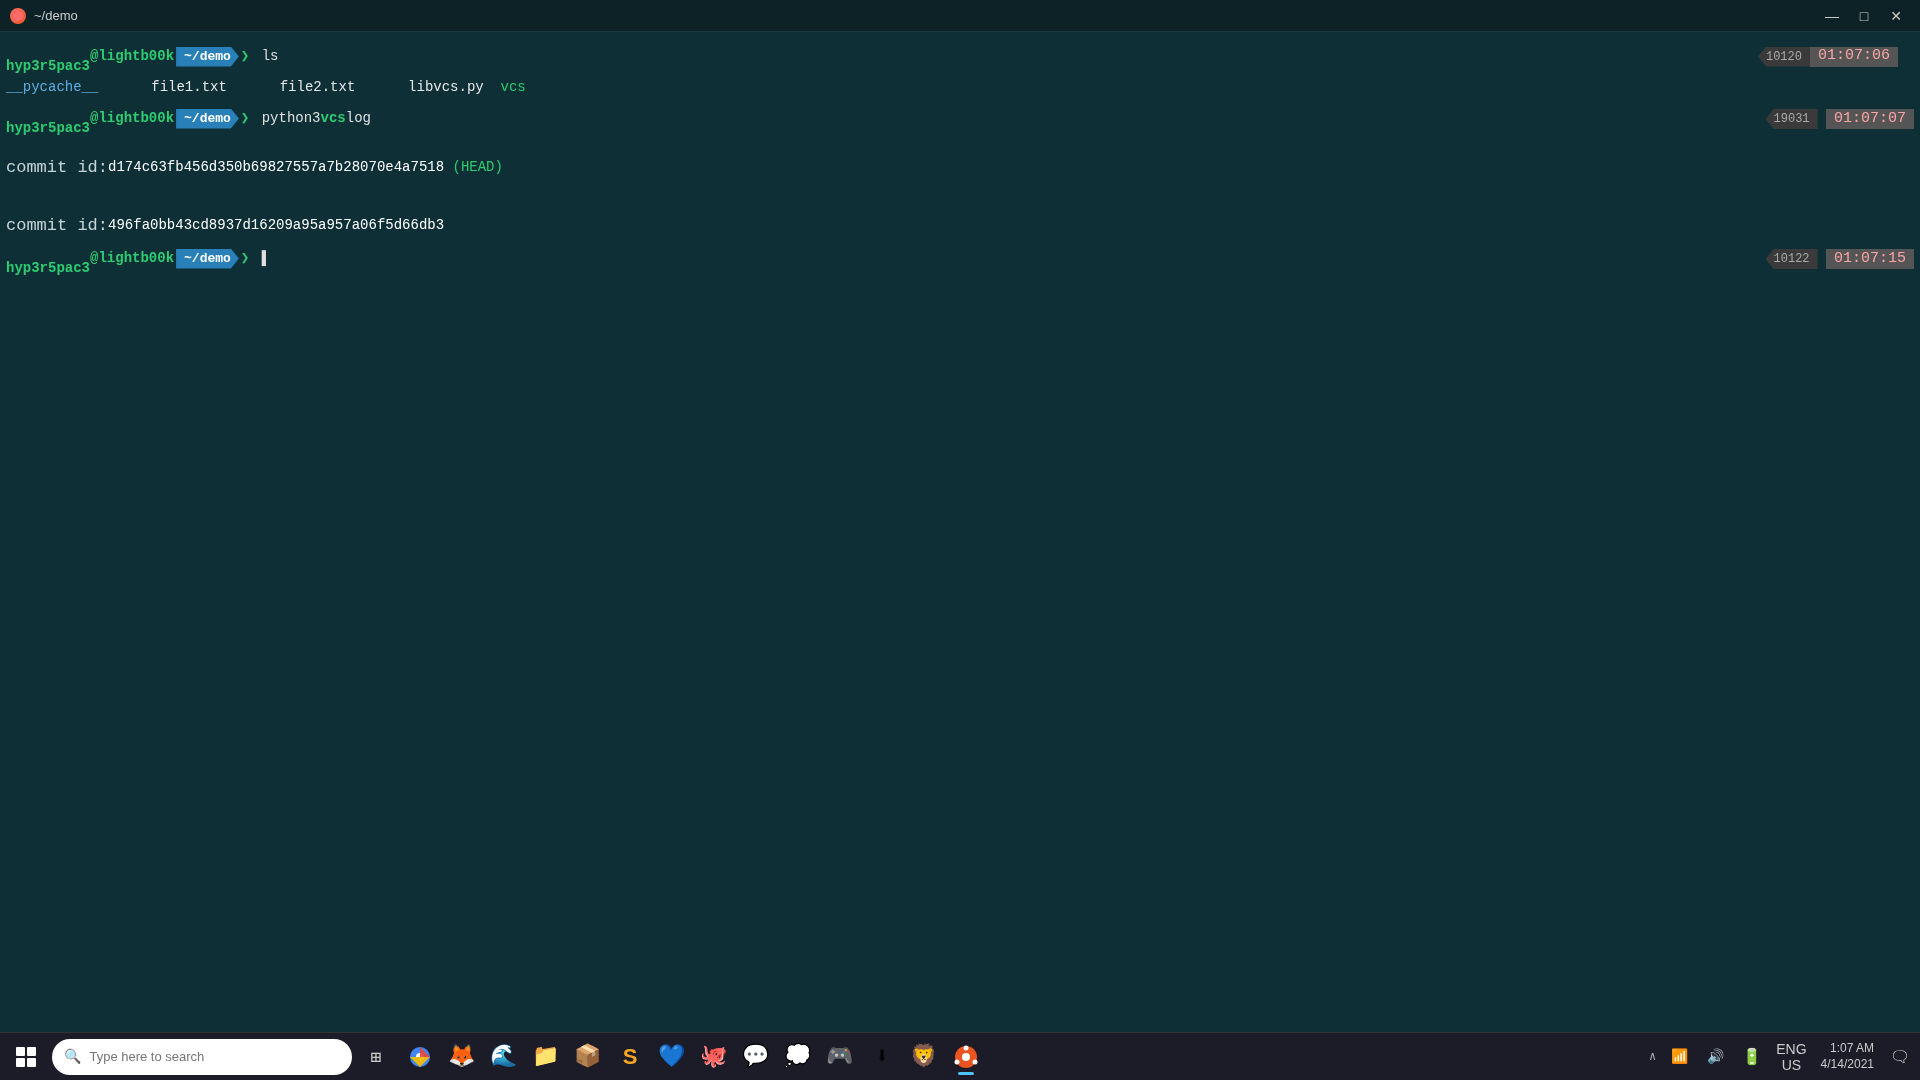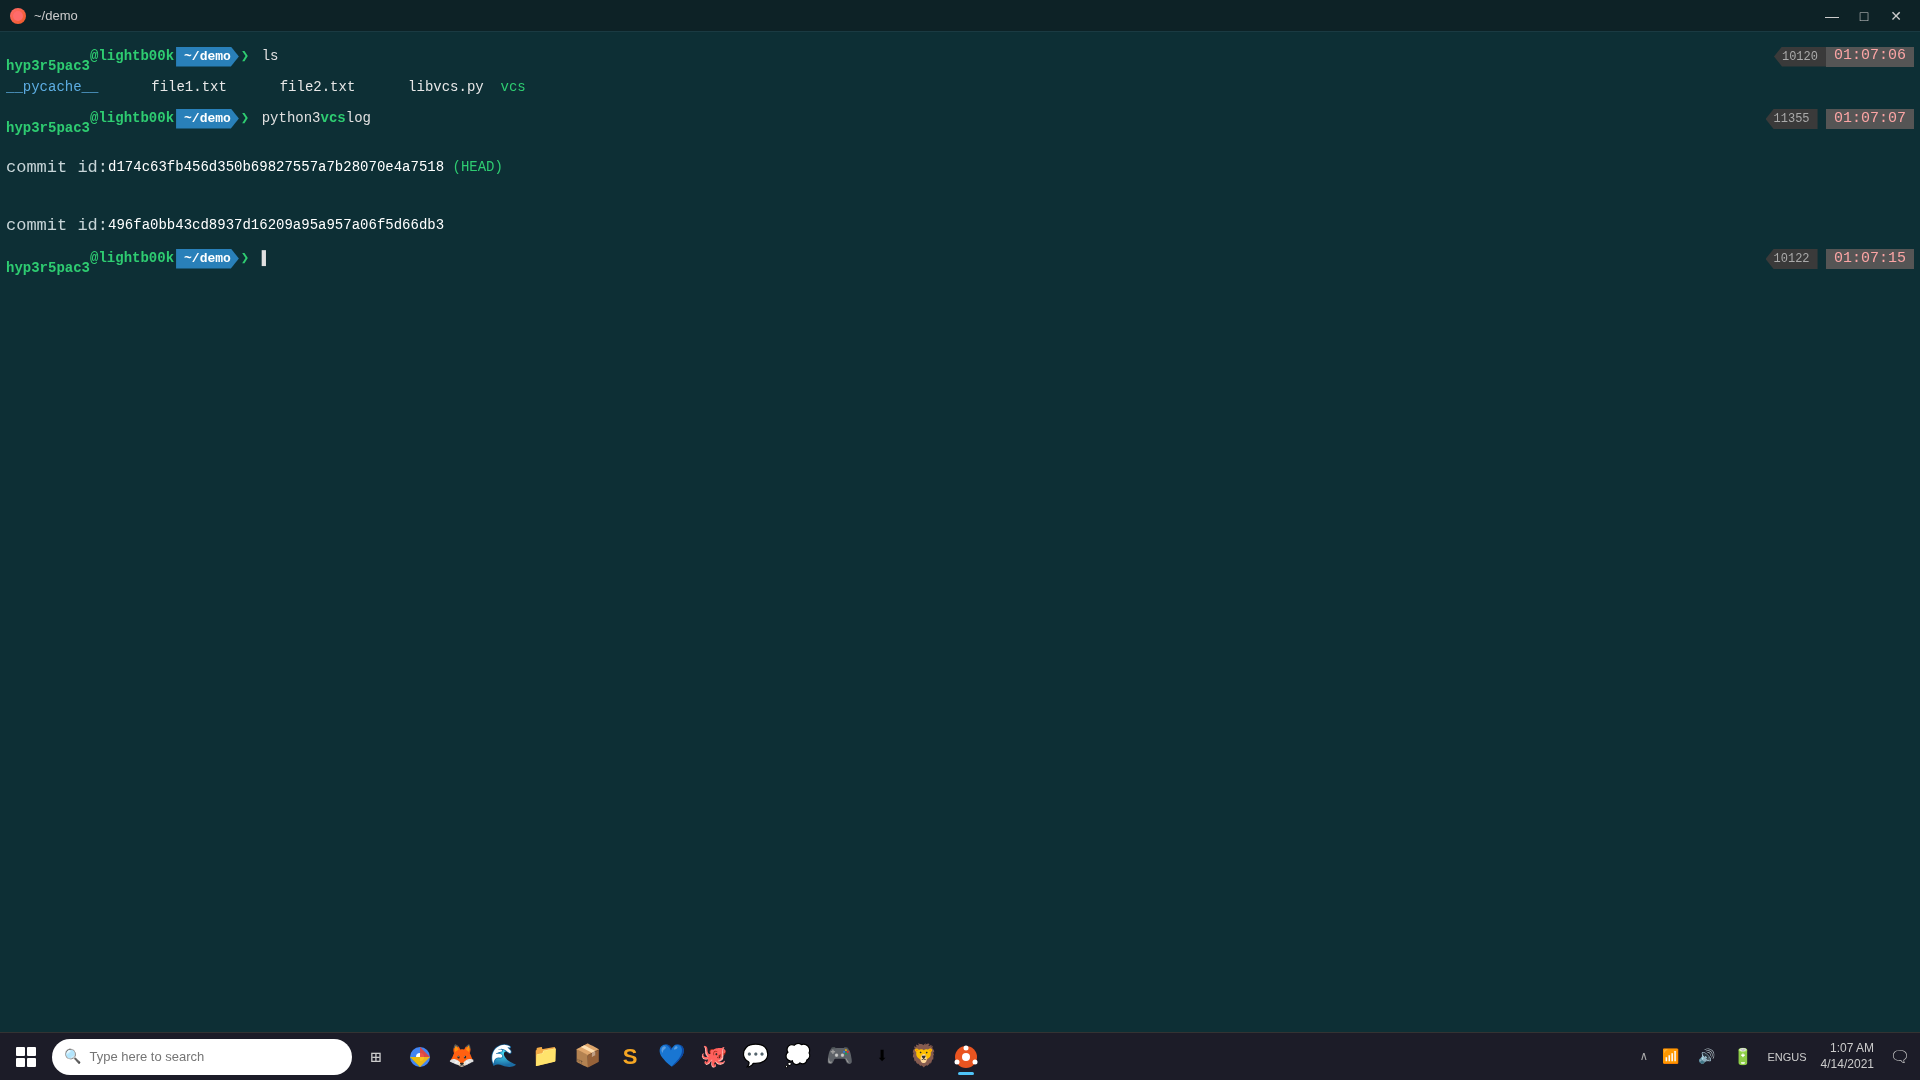--- a/index.html
+++ b/index.html
@@ -108,21 +108,21 @@
 
     .cmd-text { color: #e0e0e0; }
     .cmd-highlight { color: #2ecc71; font-weight: bold; }
     .file-blue { color: #5dade2; }
     .file-white { color: #e8e8e8; margin-left: 36px; }
     .file-green { color: #2ecc71; }
 
     
     .right-badges {
       position: absolute;
-      right: 0;
+      right: 16px;
       display: flex;
       align-items: flex-start;
     }
     .badge-num {
       background: #3a3a3a;
       color: #aaa;
       font-size: 12px;
       padding: 2px 8px;
       clip-path: polygon(8px 0, 100% 0, 100% 100%, 8px 100%, 0 50%);
       height: 20px;
@@ -273,24 +273,24 @@
 
     .tray-chevron {
       color: #aaa;
       font-size: 12px;
       cursor: pointer;
       padding: 4px;
     }
 
     .lang-section {
       display: flex;
-      flex-direction: row;
-      align-items: center;
-      color: #ccc;
-      font-size: 11px;
+      flex-direction: column;
+      align-items: center;
+      color: #ccc;
+      font-size: 14px;
       cursor: pointer;
       padding: 0 4px;
       font-family: 'Segoe UI', sans-serif;
     }
 
     .clock-section {
       display: flex;
       flex-direction: column;
       align-items: flex-end;
       color: #ccc;
@@ -372,21 +372,21 @@
         <span class="prompt-user">hyp3r5pac3</span>
           <span class="prompt-at">@</span>
           <span class="prompt-host">lightb00k</span>
         <span class="prompt-path">~/demo</span>
         <span class="prompt-arrow">❯</span>
         <span class="cmd-text">&nbsp;python3 </span>
           <span class="cmd-highlight">vcs</span>
           <span class="cmd-text"> log</span>
       </div>
       <div style="position:relative;">
-        <span class="badge-num">11355</span>
+        <span class="badge-num">19031</span>
         <span class="badge-time">01:07:07</span>
       </div>
     </div>
 
     <div class="spacer"></div>
 
     <div class="line">
       <span class="commit-text">commit id: </span>
       <span class="commit-id">d174c63fb456d350b69827557a7b28070e4a7518</span>
       <span>&nbsp;</span>

